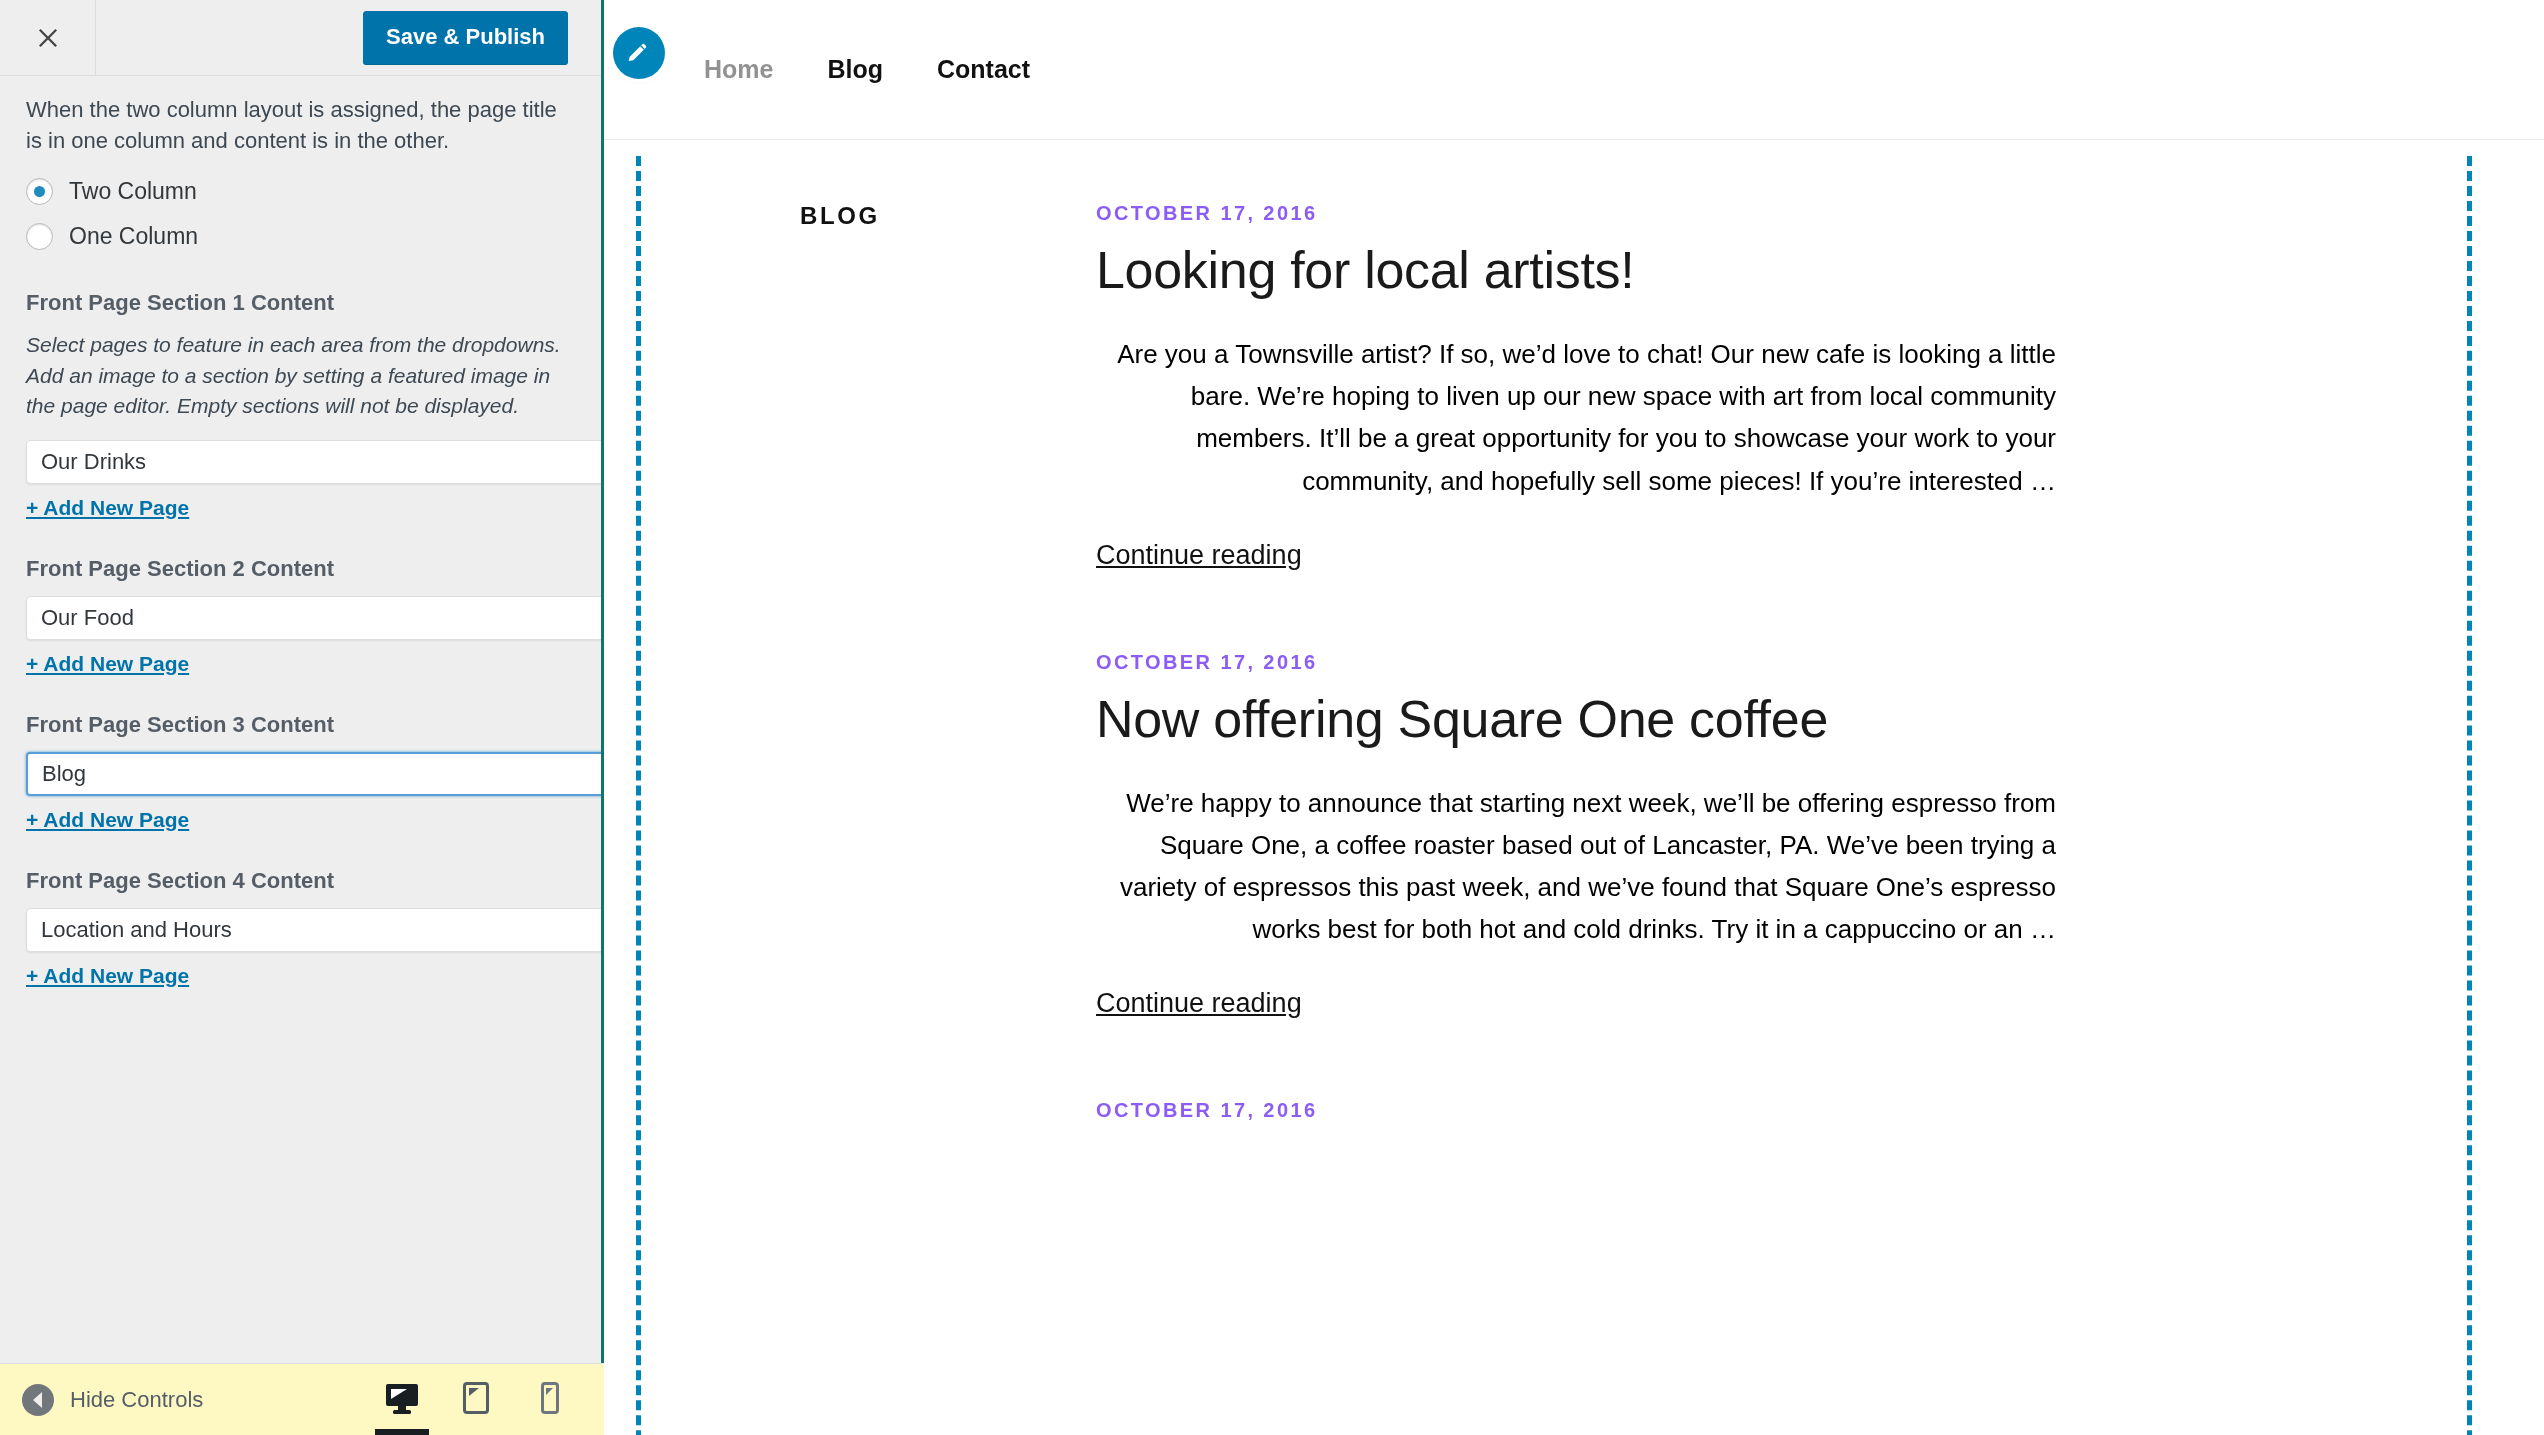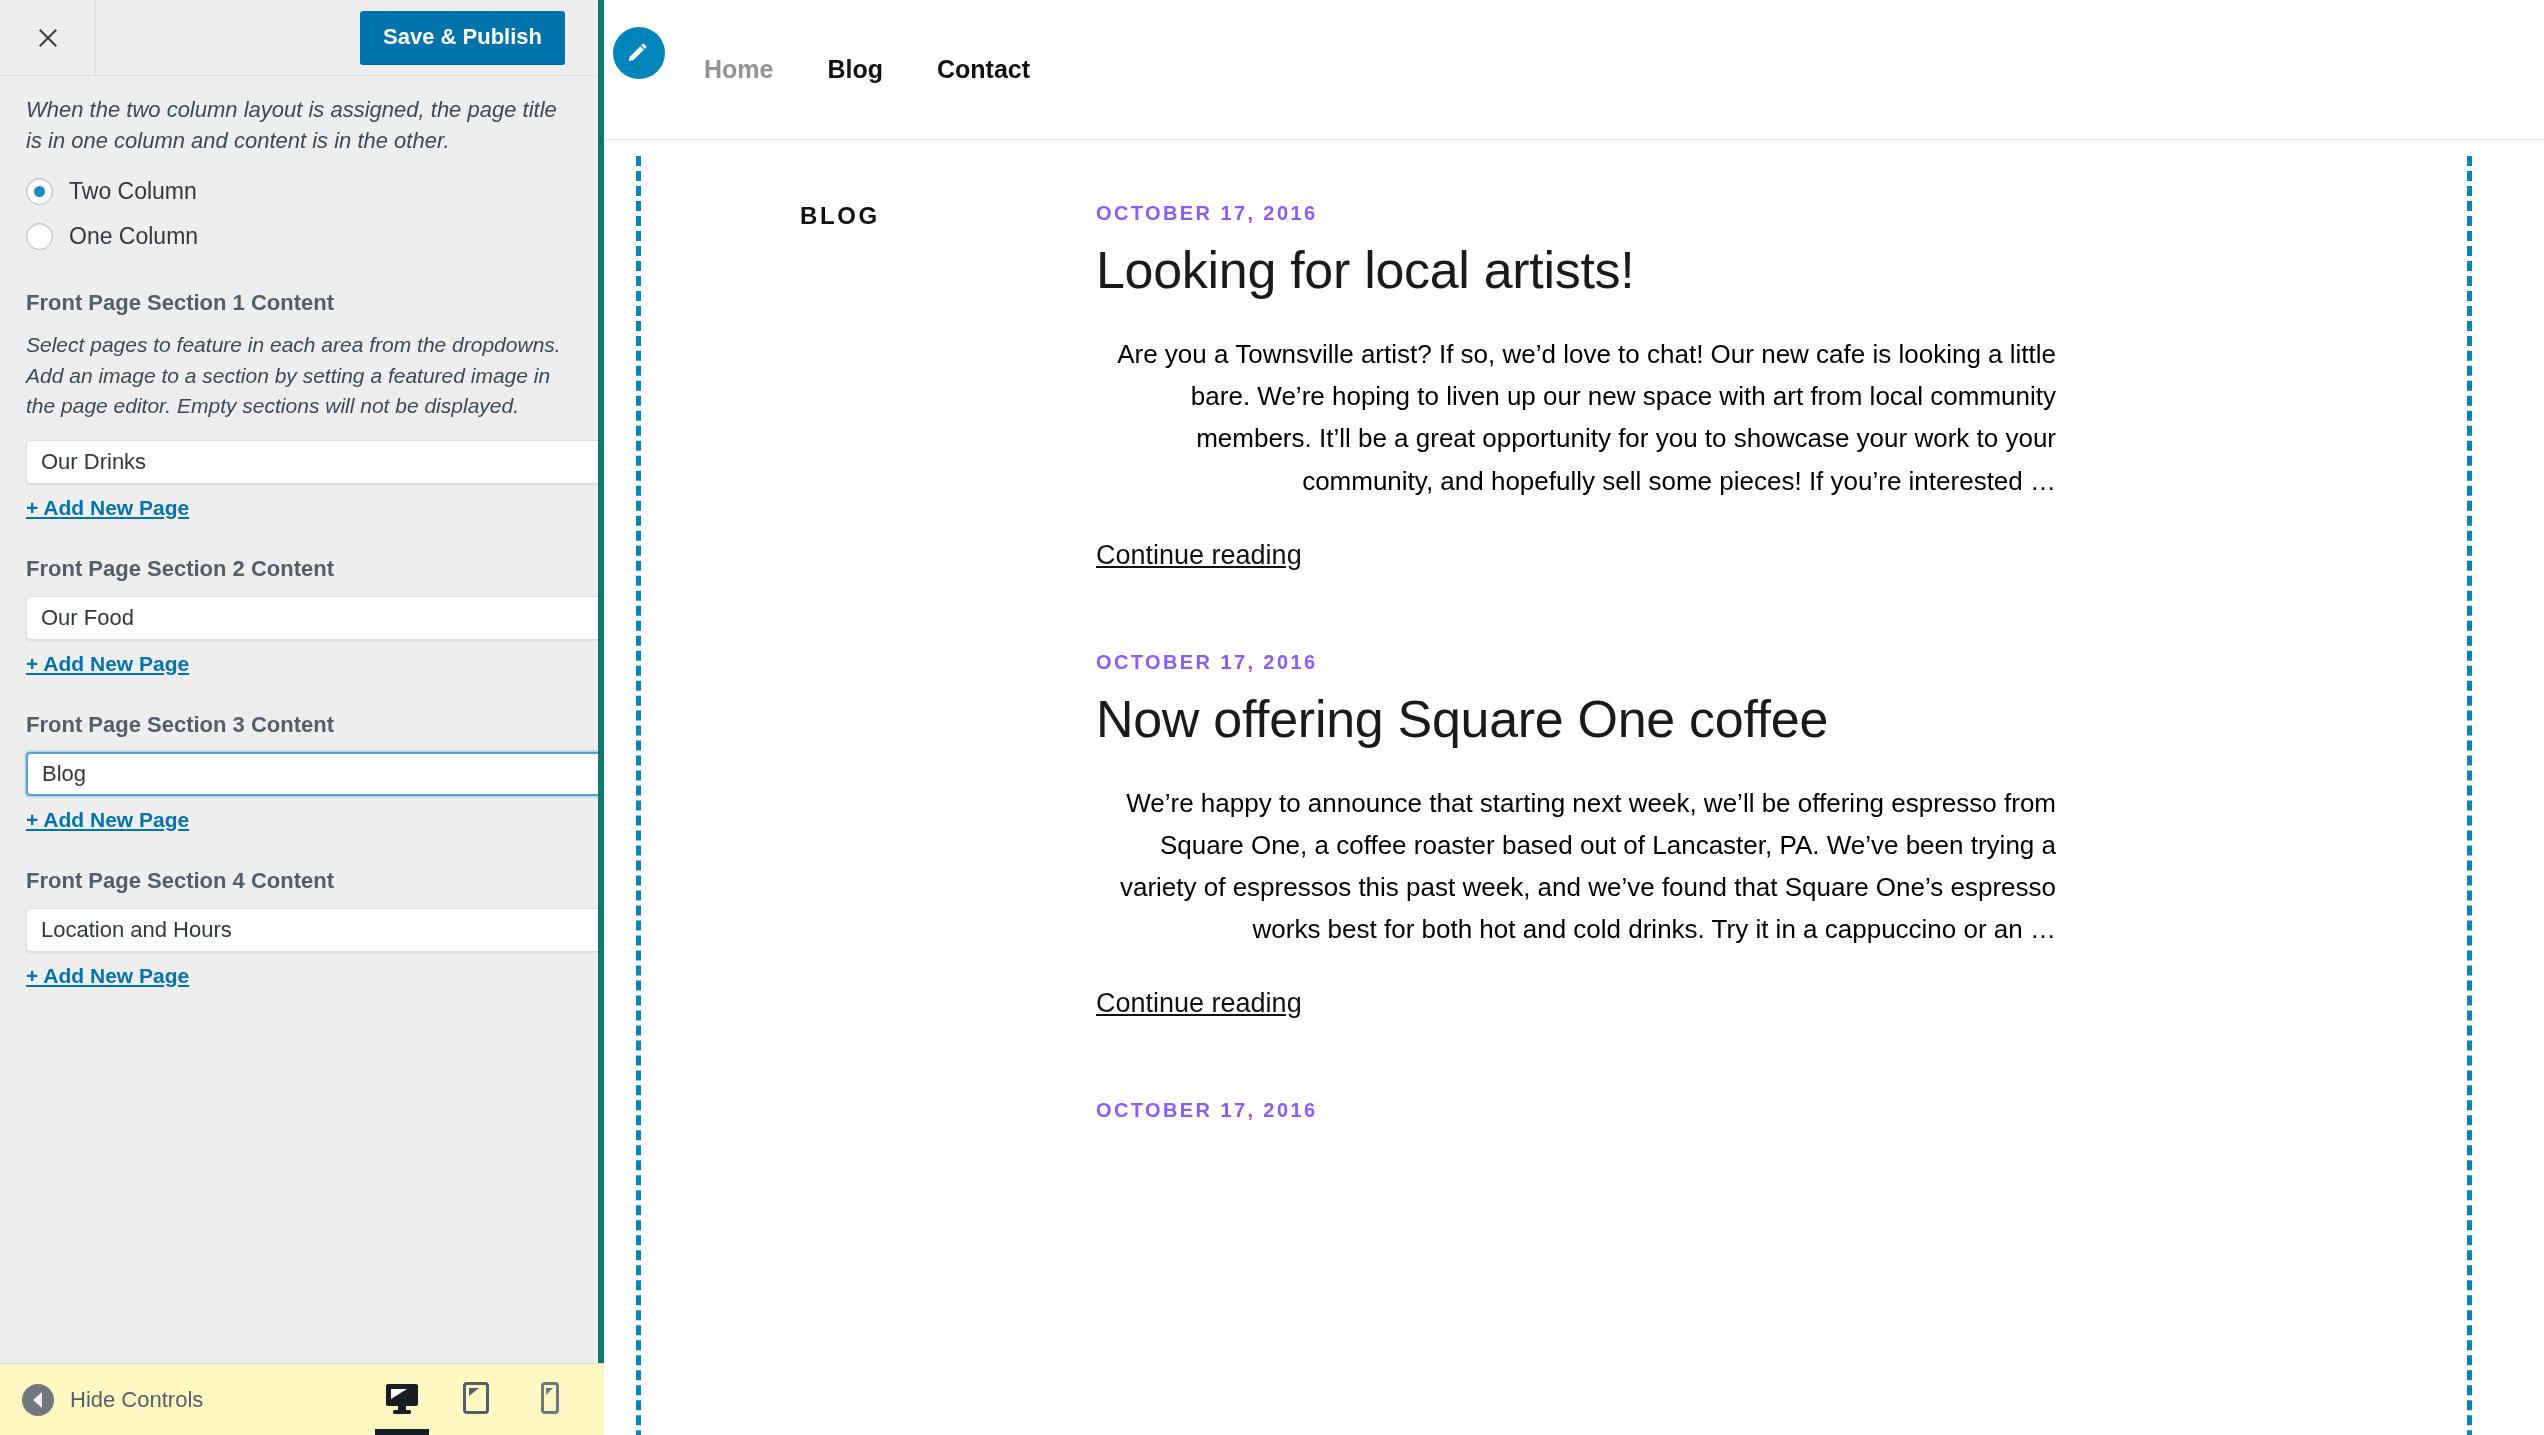--- a/index.html
+++ b/index.html
@@ -12,21 +12,21 @@
   }
 
   
   .app { position: relative; width: 2544px; height: 1435px; display: flex; }
 
   
   .customizer {
     position: relative;
     width: 604px; height: 1435px;
     background: #eeeeee;
-    border-right: 6px solid #0f766e;
+    border-right: 3px solid #0f766e;
     flex: 0 0 604px;
   }
 
   .cz-header {
     position: relative;
     height: 76px;
     background: #eeeeee;
     border-bottom: 1px solid #dddddd;
     display: flex;
     align-items: center;
@@ -60,21 +60,20 @@
   }
 
   .cz-body {
     position: absolute;
     top: 76px; left: 0; right: 0; bottom: 72px;
     overflow: hidden;
     padding: 18px 26px 0 26px;
   }
 
   .cz-desc {
-    font-style: italic;
     font-size: 22px;
     line-height: 1.42;
     color: #3d4852;
     margin-bottom: 22px;
     max-width: 560px;
   }
 
   .radio-row {
     display: flex;
     align-items: center;

